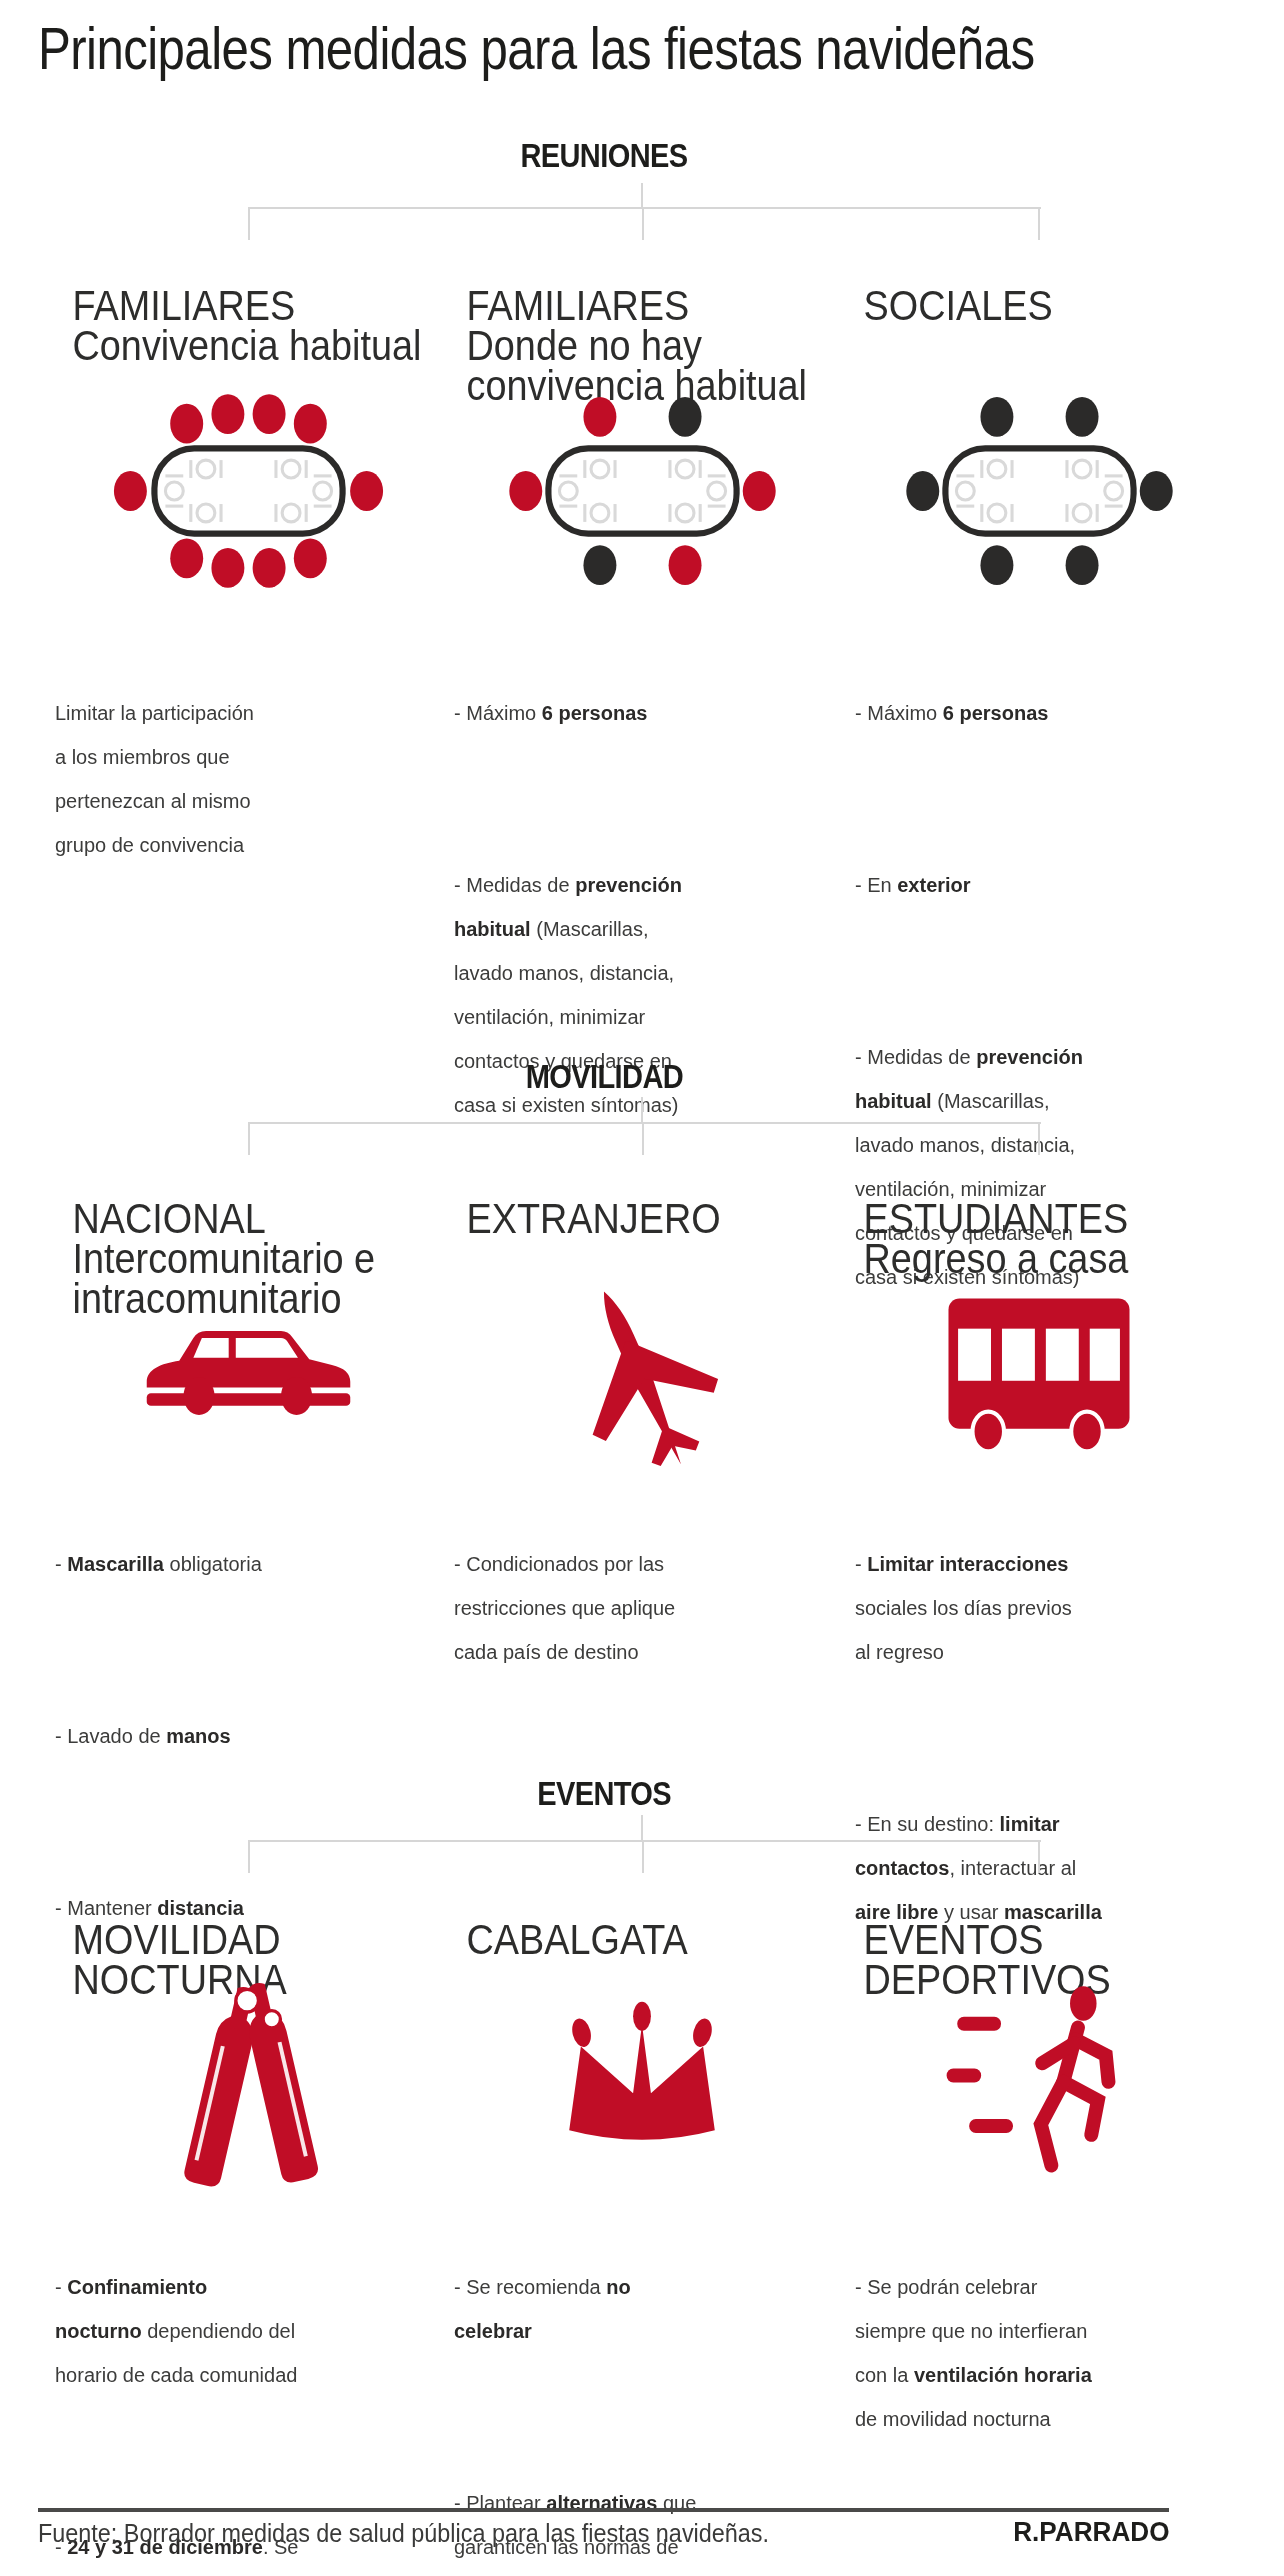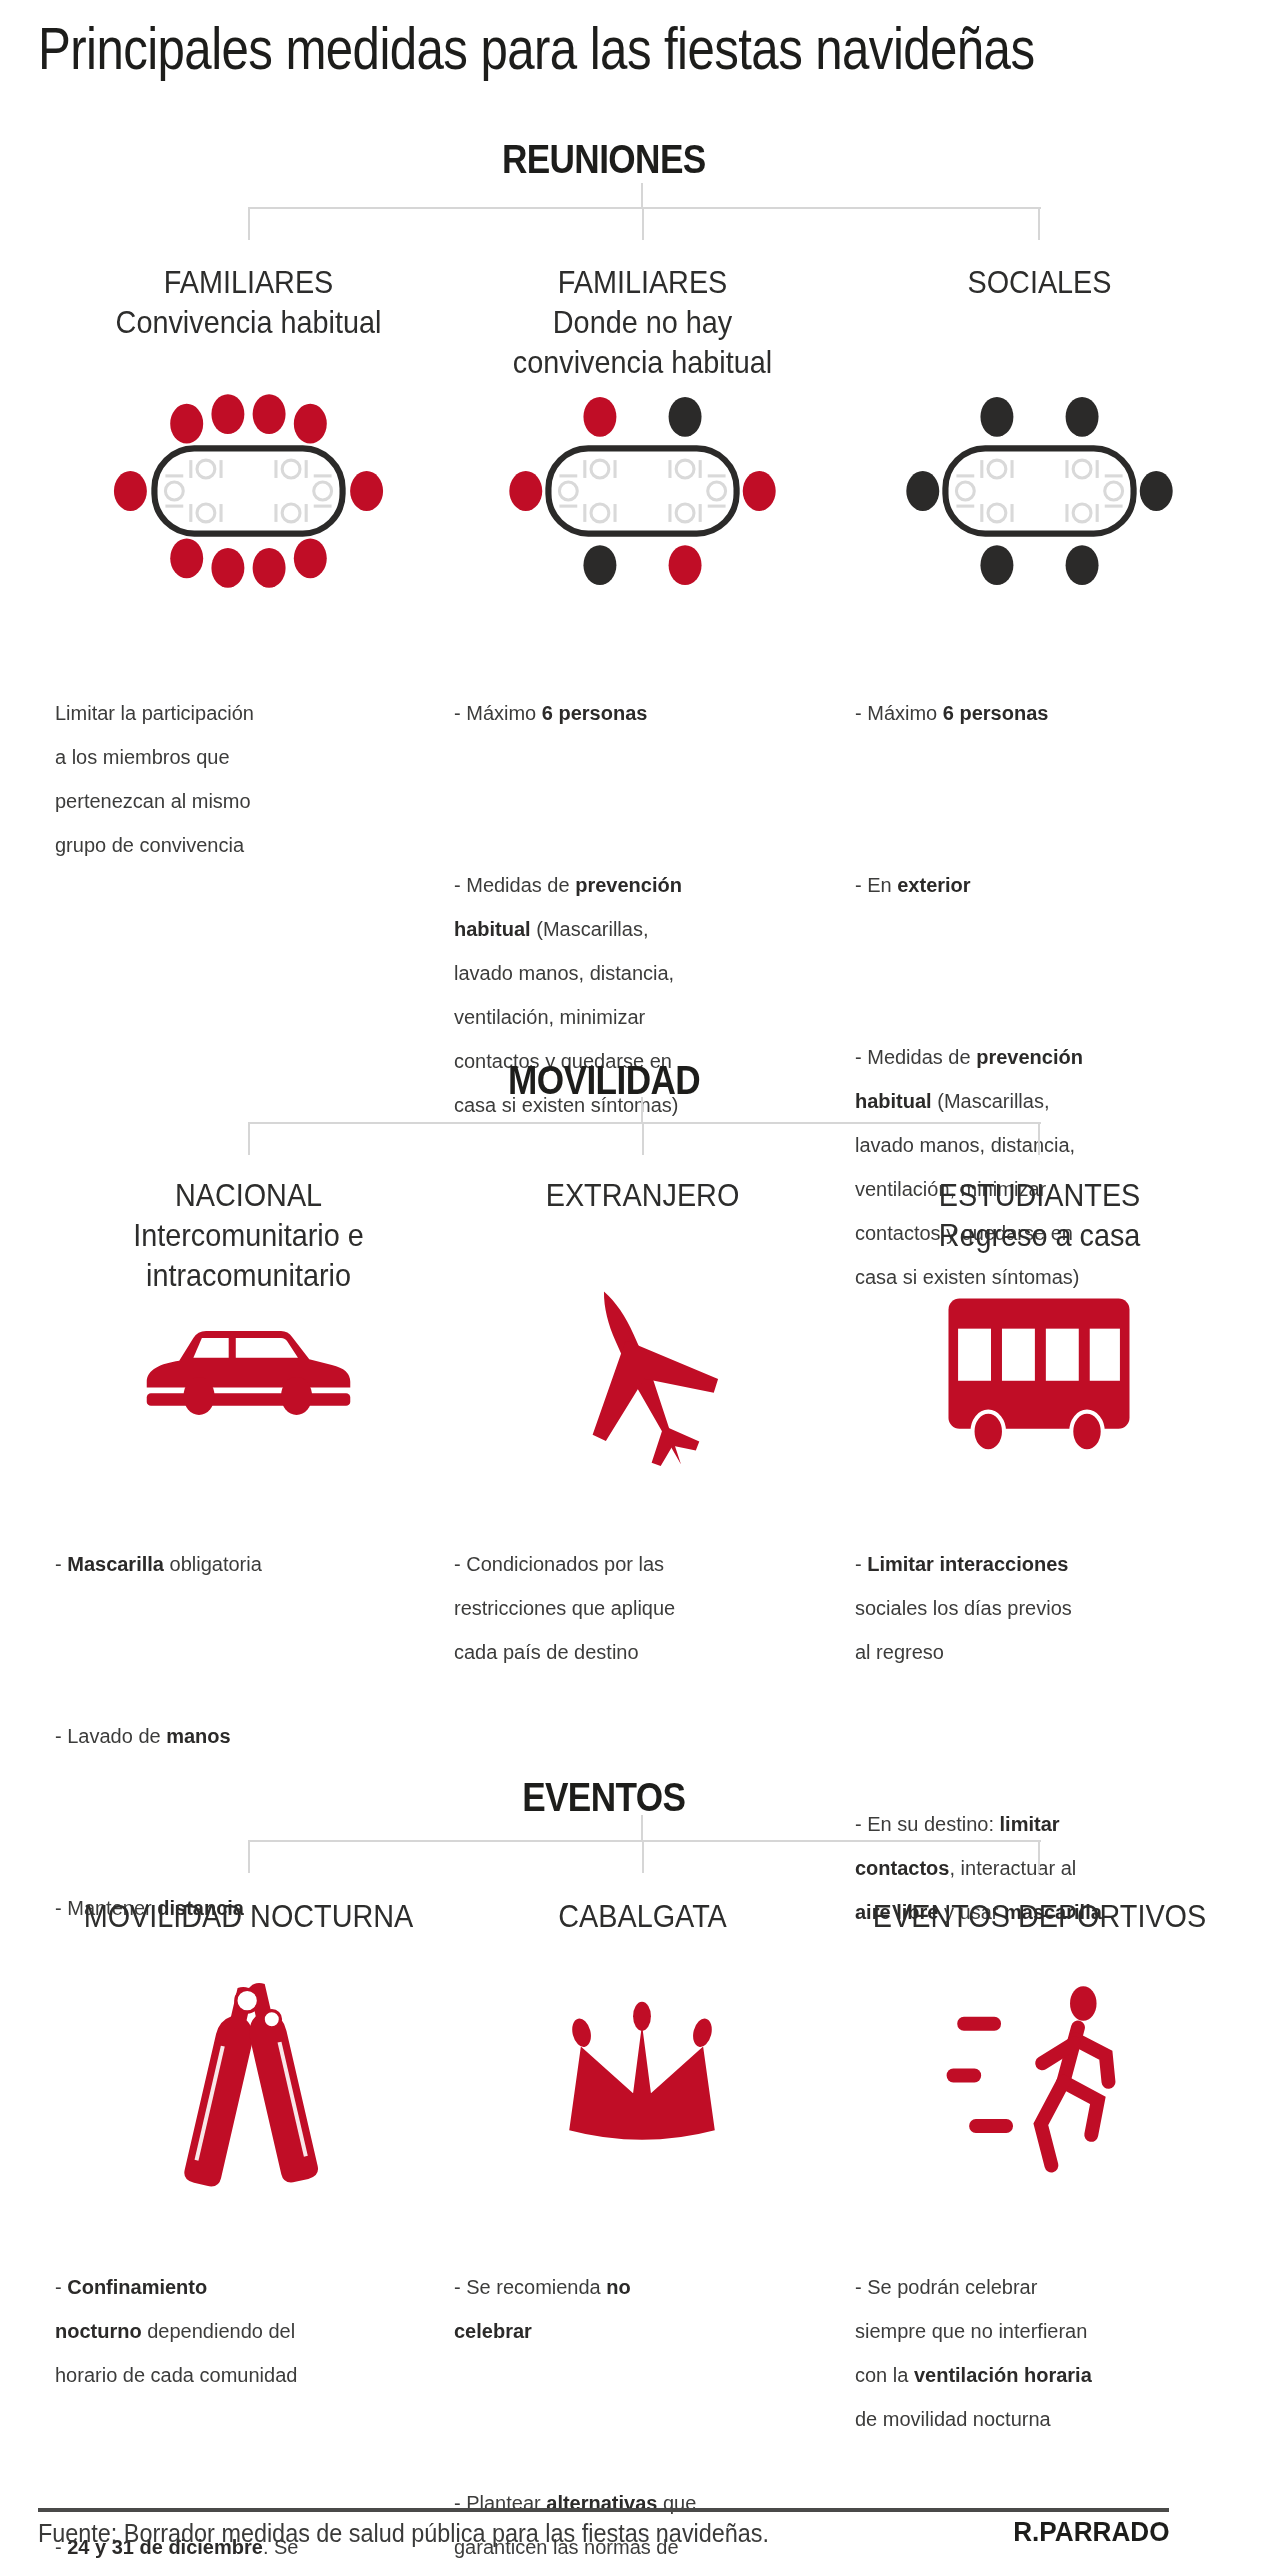--- a/index.html
+++ b/index.html
@@ -6,29 +6,29 @@
     --red:#c00d26; --ink:#2b2a29; --plate:#d9d9d9; --line:#d6d6d6;
     --text:#3c3c3b; --title:#1d1d1b; --rule:#4a4a49;
   }
   *{margin:0;padding:0;box-sizing:border-box;}
   body{background:#fff;font-family:"Liberation Sans","DejaVu Sans",sans-serif;}
   .page{position:relative;width:1208px;height:2576px;background:#fff;overflow:hidden;}
 
   .title{position:absolute;left:38px;top:13.7px;font-size:60px;font-weight:400;color:var(--title);
          letter-spacing:-0.7px;transform:scaleX(.82);transform-origin:left top;white-space:nowrap;}
 
-  .sec-title{position:absolute;left:0;width:100%;text-align:center;font-size:40px;font-weight:700;
+  .sec-title{position:absolute;left:0;width:100%;text-align:center;font-size:33px;font-weight:700;
              color:var(--title);letter-spacing:-0.7px;}
   .sec-title .cond{display:inline-block;transform:scaleX(.88);transform-origin:center top;}
 
   .hline{position:absolute;height:2.1px;background:var(--line);}
   .vline{position:absolute;width:2.1px;background:var(--line);}
 
-  .col-head{position:absolute;width:391px;text-align:center;font-size:32px;line-height:40px;
-            color:#2d2d2c;}
+  .col-head{position:absolute;width:391px;font-size:42px;line-height:40px;
+            color:#2d2d2c;margin-top:24px;}
   .col-head .cond-block{transform:scaleX(.9);transform-origin:center top;}
 
   .body-block{position:absolute;width:426px;font-size:20px;line-height:44px;color:var(--text);
               white-space:pre-wrap;}
   .body-block .item{margin-bottom:40px;}
   .body-block b{font-weight:700;color:var(--ink);text-align:center;}
 
   .icon{position:absolute;}
   .red-f{fill:var(--red);}
   .red-s{stroke:var(--red);}

